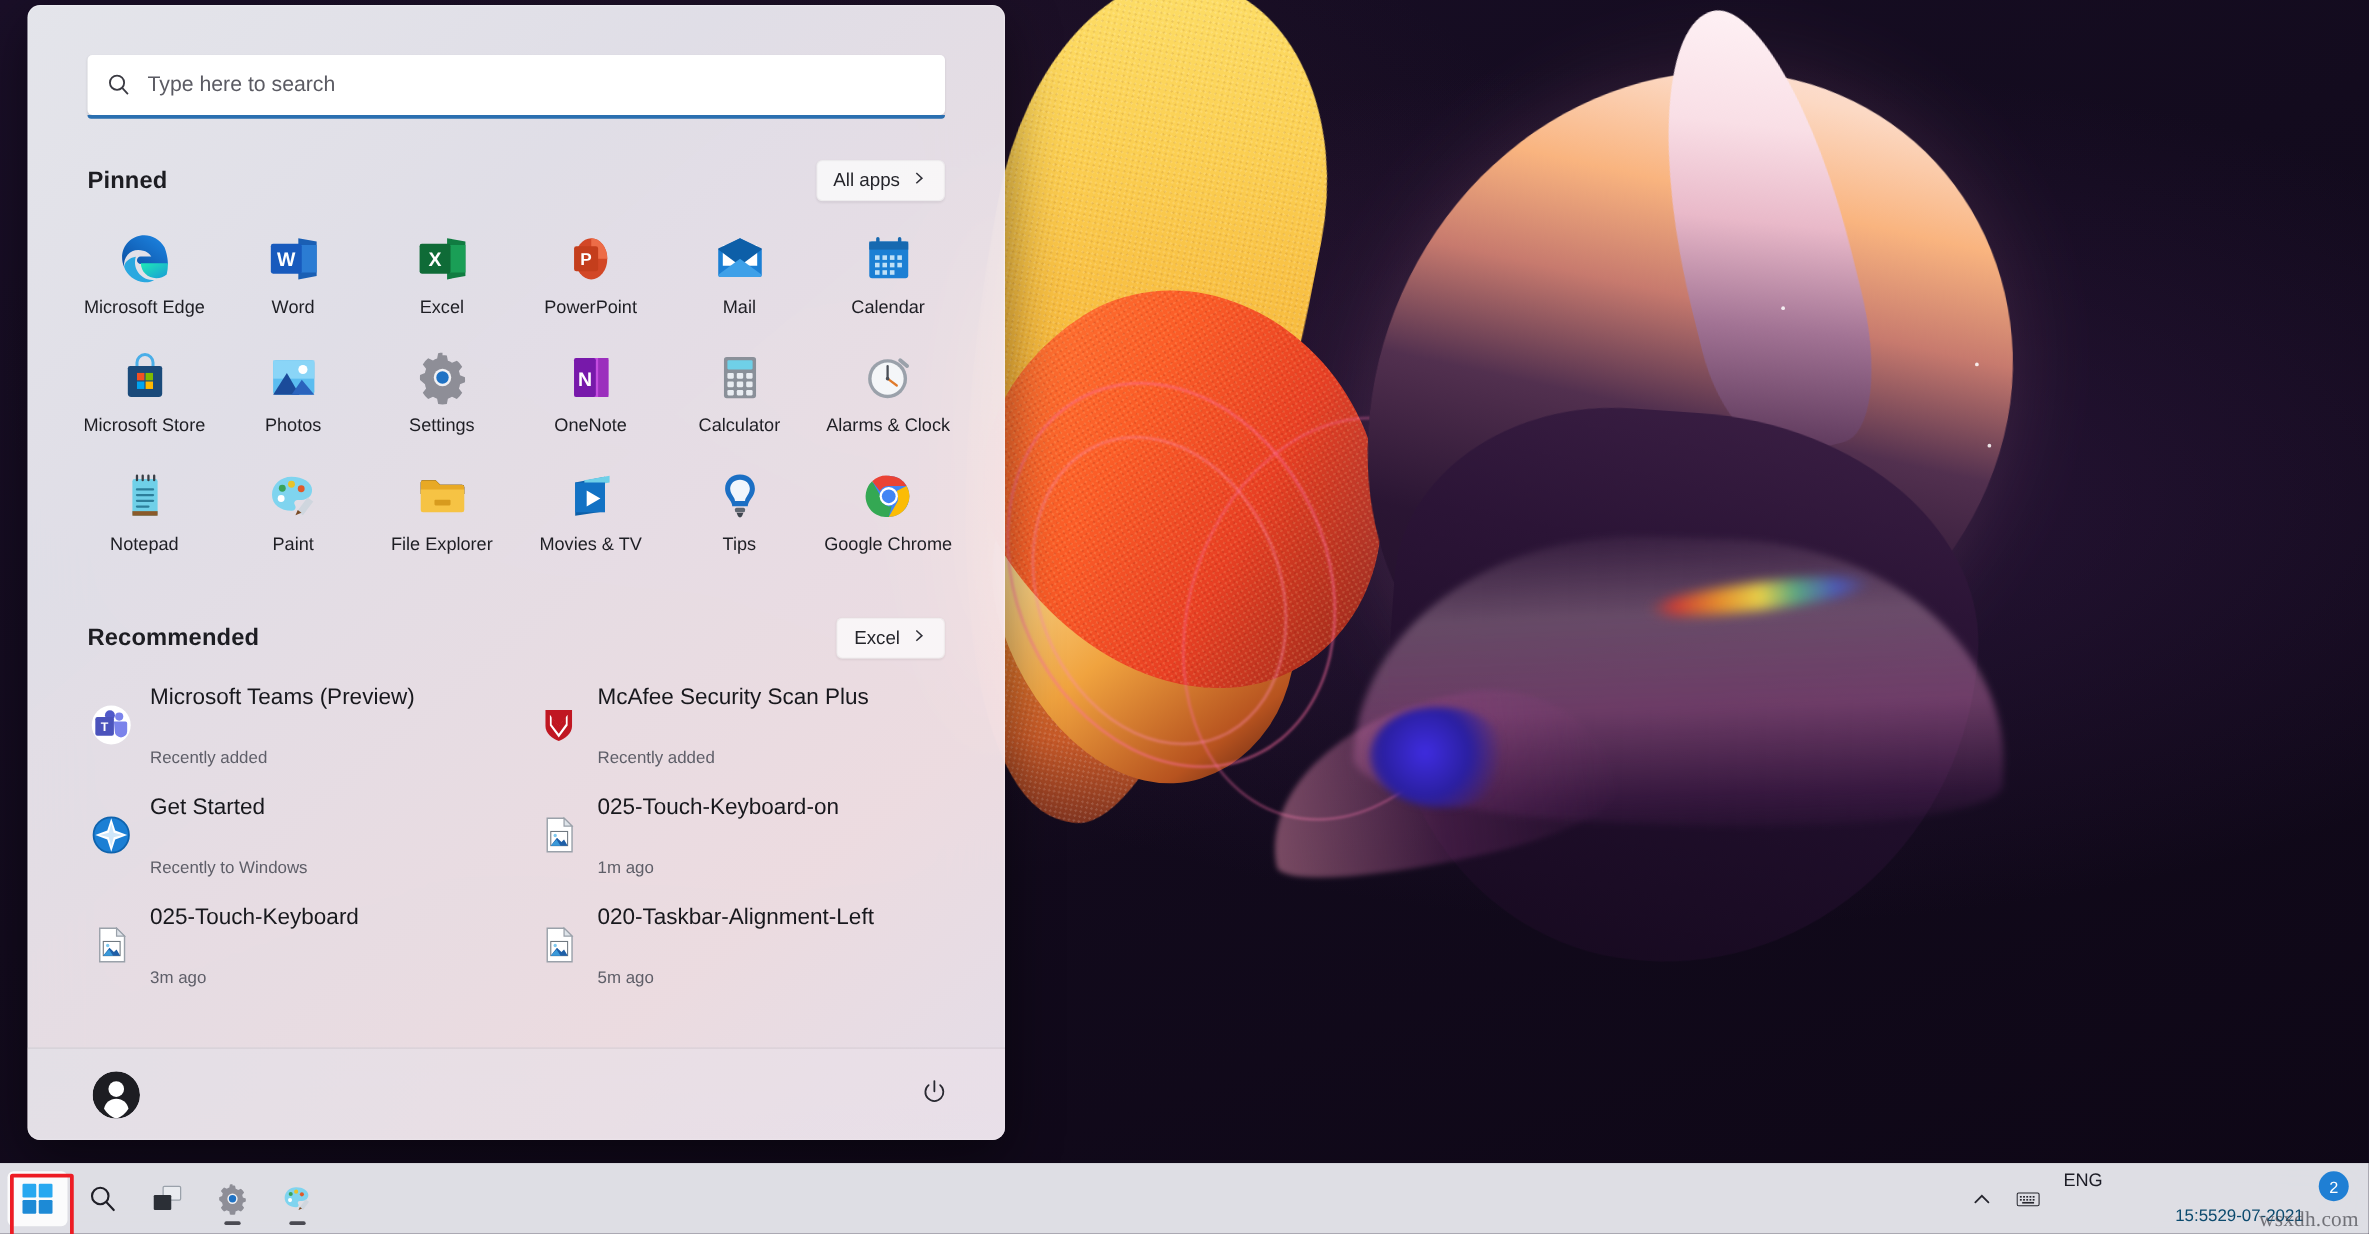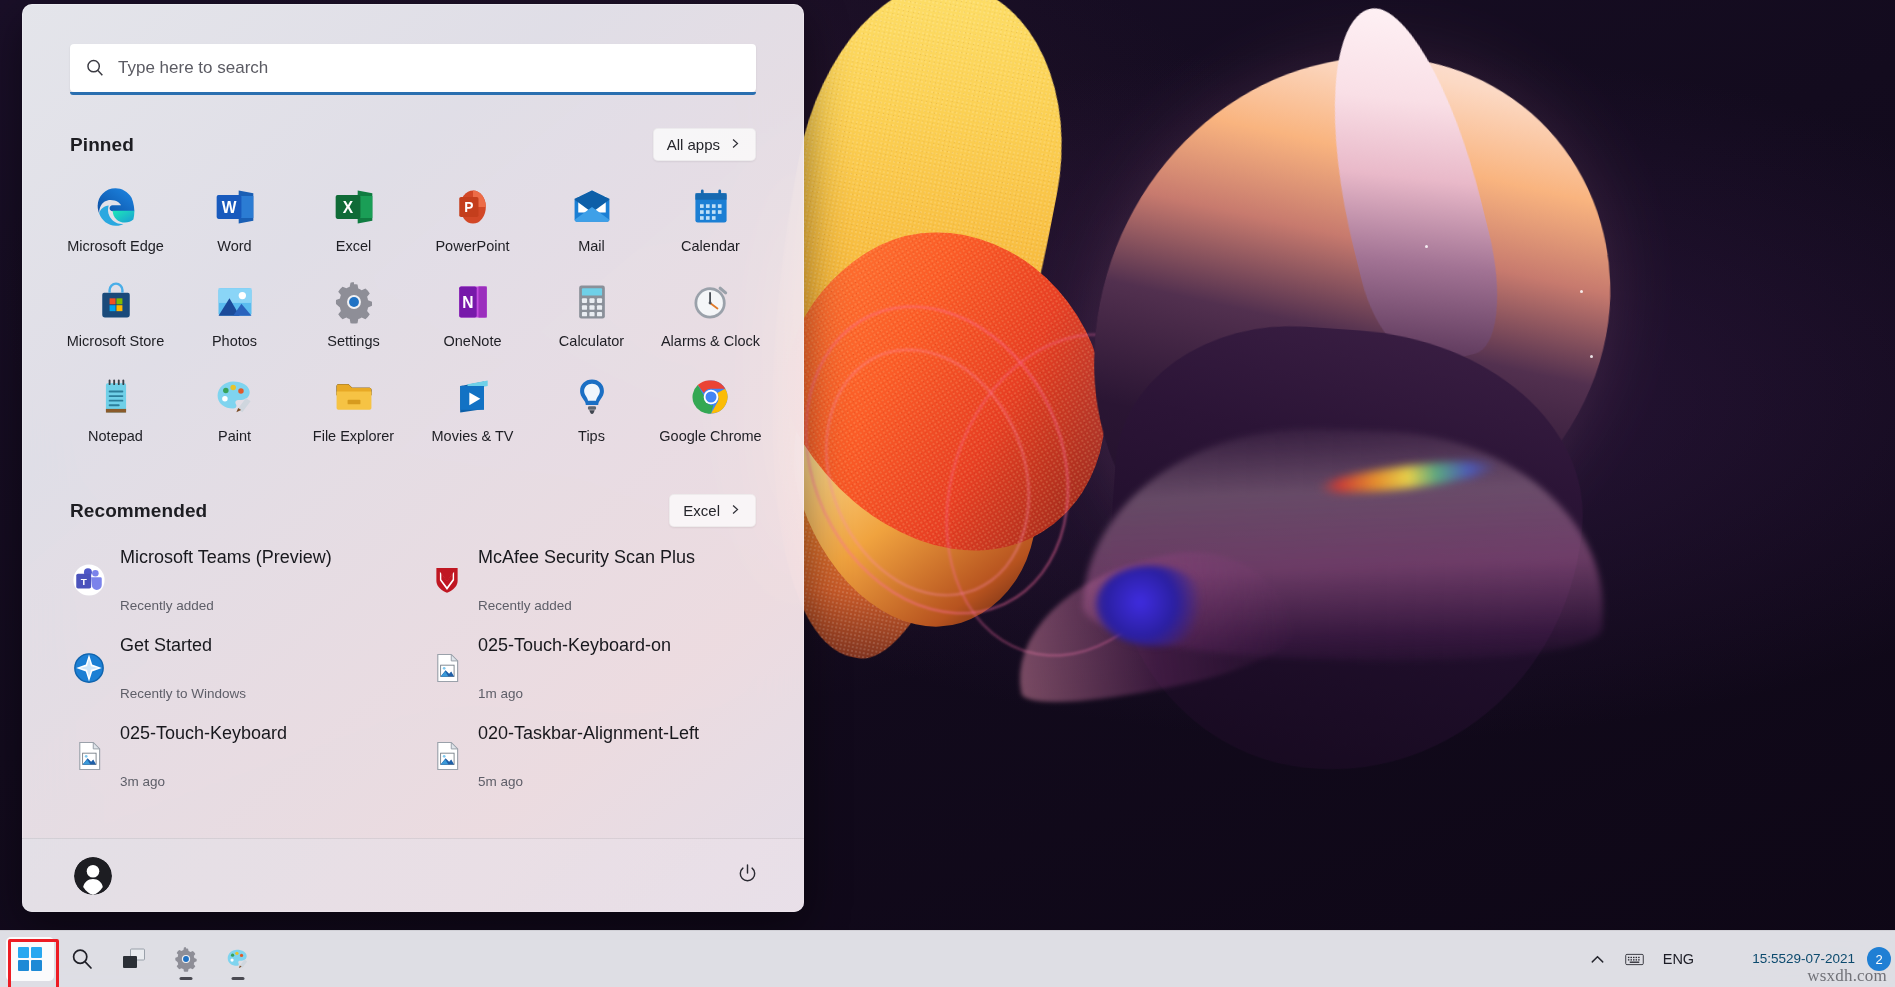--- a/index.html
+++ b/index.html
@@ -309,22 +309,22 @@
     width: 13px; height: 3px; border-radius: 2px; background: #4a4a52;
   }
   .start-hl {
     position: absolute; left: 2px; top: 2px;
     width: 51px; height: 53px;
     border: 3px solid #ed1c24;
     border-radius: 2px;
     pointer-events: none;
   }
   .tb-right {
-    margin-left: auto; display: flex; align-items: center;
-    gap: 0; padding-right: 4px; color: #20202a;
+    margin-left: auto; display: flex; 
+    gap: 0; padding-right: 16px; color: #20202a;
   }
   .tray-btn {
     display: flex; align-items: center; justify-content: center;
     height: 44px; padding: 0 9px; border-radius: 4px; cursor: default;
   }
   .tray-btn svg { width: 19px; height: 19px; display: block; }
   .tray-lang { font-size: 14.5px; color: #1d1d26; padding: 0 10px; }
   .tray-cluster { display:flex; align-items:center; gap: 11px; padding: 0 10px; height:44px; border-radius:4px; }
   .clock {
     display: flex; align-items: flex-end;

